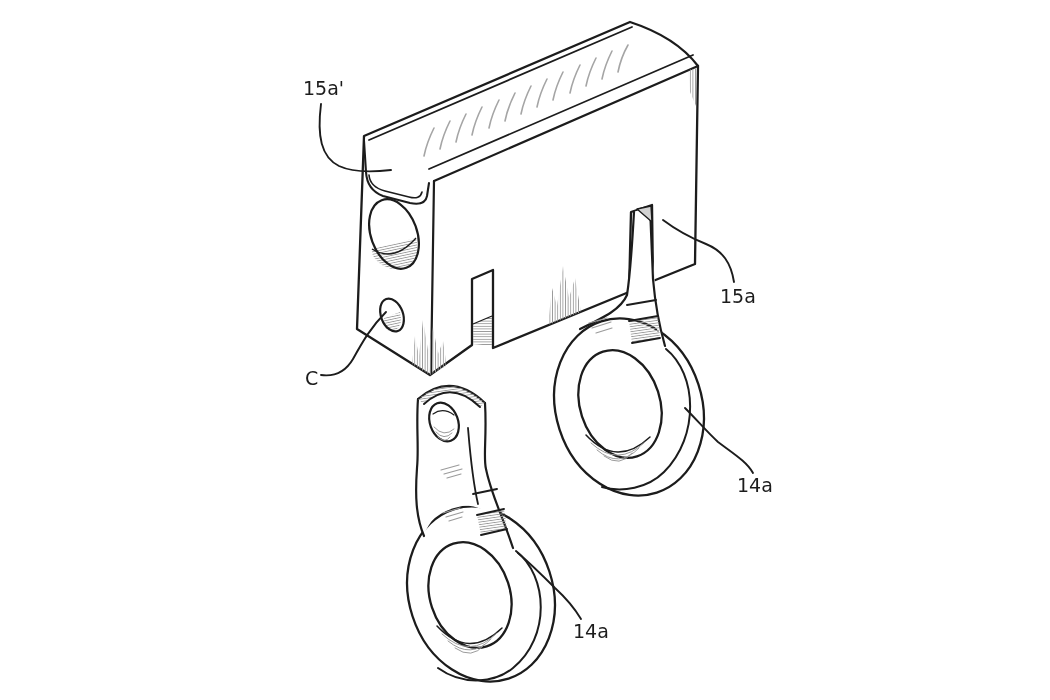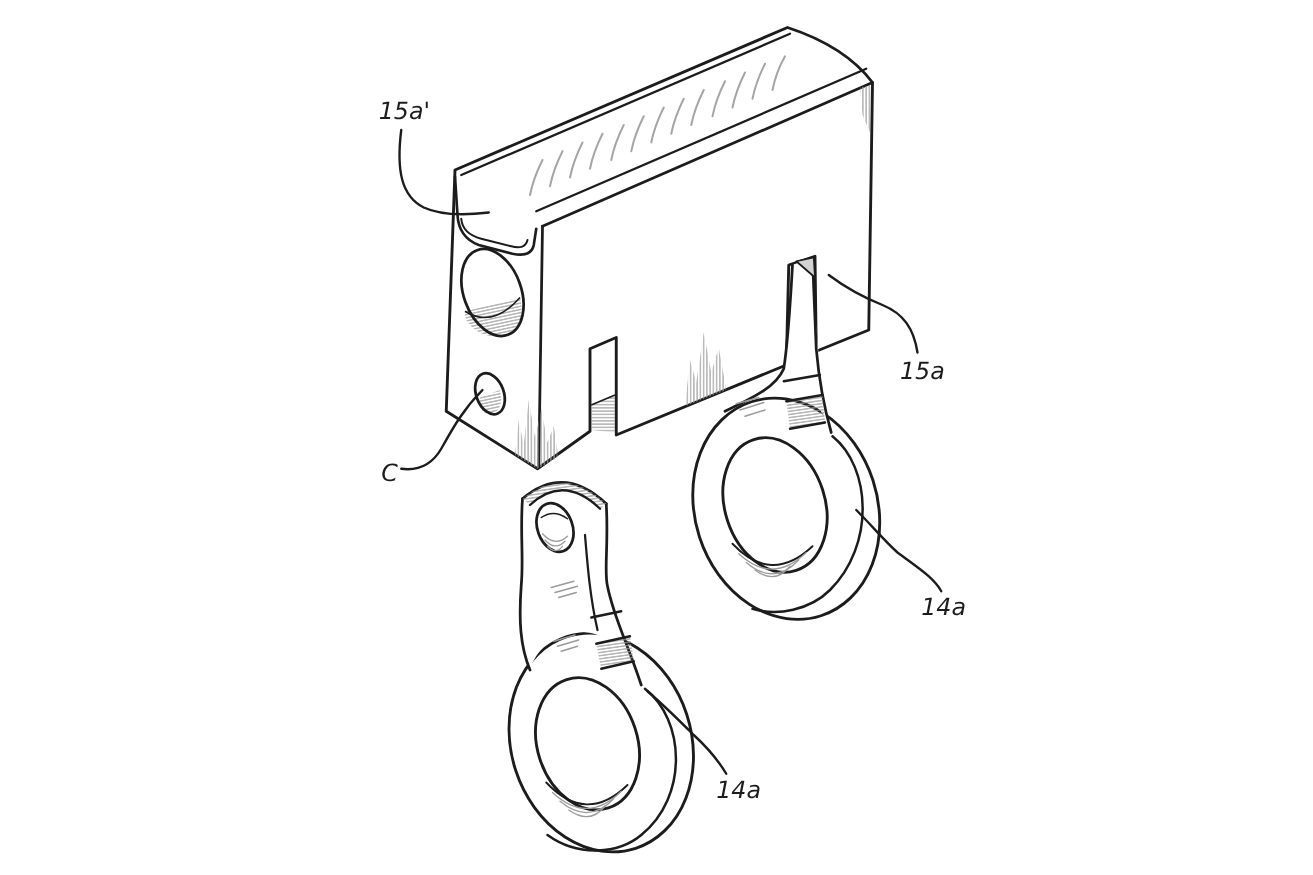--- a/index.html
+++ b/index.html
@@ -1,17 +1,17 @@
 <!DOCTYPE html>
 <html><head>
 <meta charset="utf-8">
 <style>
   html,body{margin:0;padding:0;background:#ffffff;}
   .canvas{position:relative;width:1050px;height:700px;background:#ffffff;overflow:hidden;
-          font-family:"DejaVu Sans","Liberation Sans",sans-serif;font-style:italic;}
+          font-family:"DejaVu Sans","Liberation Sans",sans-serif;}
   svg{display:block}
   text.ref-label{font-family:"DejaVu Sans","Liberation Sans",sans-serif;
                  font-size:19px;fill:#1c1c1c;}
 </style>
 </head>
 <body>
 
 <div class="canvas">
 <svg width="1050" height="700" viewBox="0 0 1050 700">
   <defs>

